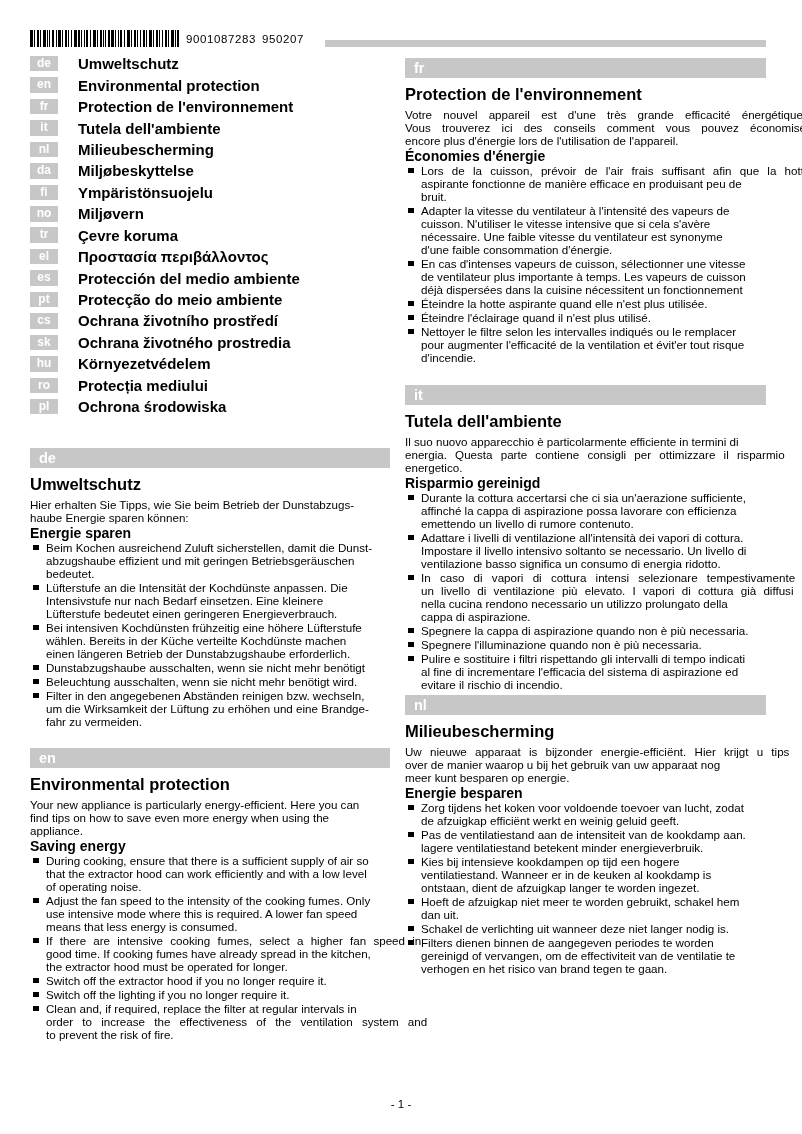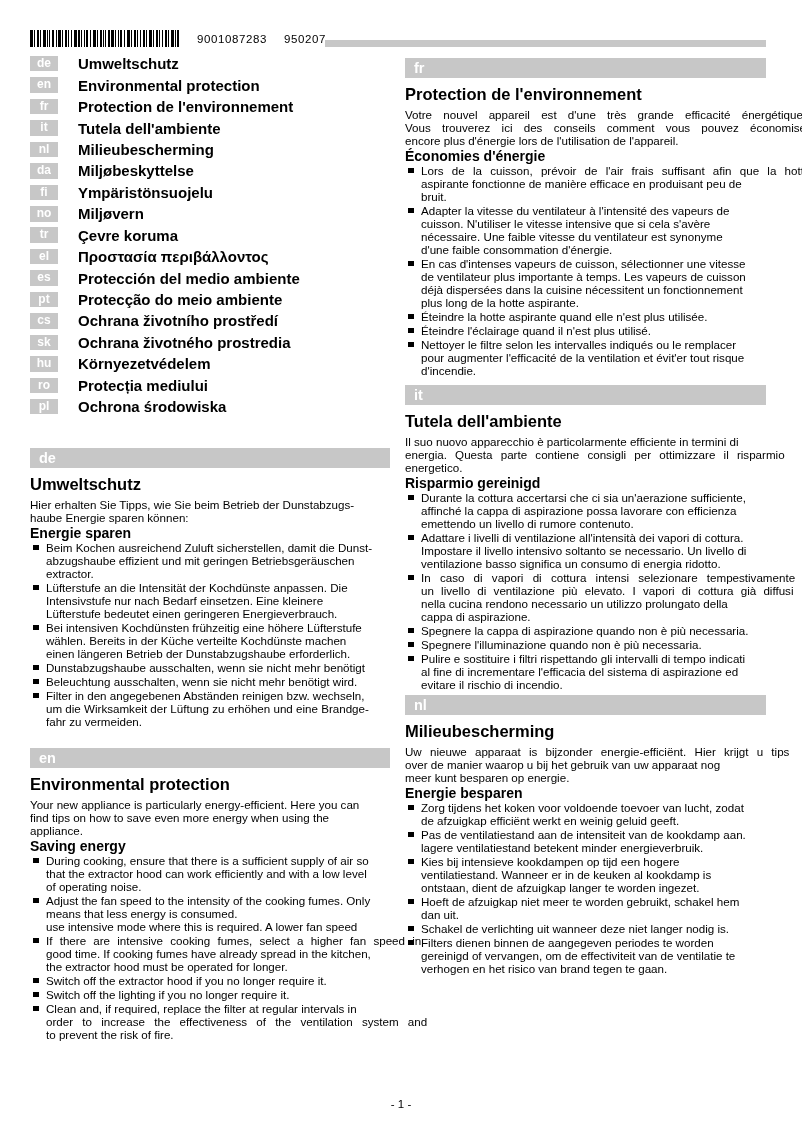--- a/index.html
+++ b/index.html
@@ -2,21 +2,21 @@
 <html><head>
 <meta charset="utf-8">
 <style>
   html,body{margin:0;padding:0;background:#fff;}
   .page{position:relative;width:802px;height:1134px;background:#ffffff;overflow:hidden;
         font-family:"Liberation Sans","DejaVu Sans",sans-serif;color:#000;}
 
   
   .barcode-row{position:absolute;left:30px;top:30px;display:flex;align-items:flex-end;}
   .barcode-svg{display:block;}
-  .bc-num{font-size:11.5px;line-height:15px;margin-left:17px;letter-spacing:.6px;white-space:nowrap;}
+  .bc-num{font-size:11.5px;line-height:15px;margin-left:6px;letter-spacing:.6px;white-space:nowrap;}
   .bc-num.doc{}
   .topstrip{position:absolute;left:325px;top:40px;width:441px;height:7px;background:#c7c7c7;}
 
   
   .langlist{position:absolute;left:30px;top:53px;}
   .langrow{display:flex;align-items:center;height:21.45px;}
   .badge{flex:0 0 28px;width:28px;height:15.5px;background:#c7c7c7;color:#fff;font-weight:bold;
          font-size:12px;line-height:15.5px;text-align:center;}
   .langtitle{font-weight:bold;font-size:15px;margin-left:20px;white-space:nowrap;}
 
@@ -178,21 +178,21 @@
     <div class="secbar"><span>de</span></div>
     <h2 class="sectitle">Umweltschutz</h2>
     <div class="ln">Hier erhalten Sie Tipps, wie Sie beim Betrieb der Dunstabzugs-</div>
     <div class="ln">haube Energie sparen können:</div>
     <div class="subhead">Energie sparen</div>
     <div class="bullet">
         <span class="sq"></span>
         <div>
       <div class="ln">Beim Kochen ausreichend Zuluft sicherstellen, damit die Dunst-</div>
       <div class="ln">abzugshaube effizient und mit geringen Betriebsgeräuschen</div>
-      <div class="ln">extractor.</div>
+      <div class="ln">bedeutet.</div>
     </div>
       </div>
     <div class="bullet">
         <span class="sq"></span>
         <div>
       <div class="ln">Lüfterstufe an die Intensität der Kochdünste anpassen. Die</div>
       <div class="ln">Intensivstufe nur nach Bedarf einsetzen. Eine kleinere</div>
       <div class="ln">Lüfterstufe bedeutet einen geringeren Energieverbrauch.</div>
     </div>
       </div>
@@ -238,22 +238,22 @@
         <div>
       <div class="ln">During cooking, ensure that there is a sufficient supply of air so</div>
       <div class="ln">that the extractor hood can work efficiently and with a low level</div>
       <div class="ln">of operating noise.</div>
     </div>
       </div>
     <div class="bullet">
         <span class="sq"></span>
         <div>
       <div class="ln">Adjust the fan speed to the intensity of the cooking fumes. Only</div>
+      <div class="ln">use intensive mode where this is required. A lower fan speed</div>
       <div class="ln">means that less energy is consumed.</div>
-      <div class="ln">use intensive mode where this is required. A lower fan speed</div>
     </div>
       </div>
     <div class="bullet">
         <span class="sq"></span>
         <div>
       <div class="ln s4">If there are intensive cooking fumes, select a higher fan speed in</div>
       <div class="ln">good time. If cooking fumes have already spread in the kitchen,</div>
       <div class="ln">the extractor hood must be operated for longer.</div>
     </div>
       </div>
@@ -302,21 +302,20 @@
       <div class="ln">nécessaire. Une faible vitesse du ventilateur est synonyme</div>
       <div class="ln">d'une faible consommation d'énergie.</div>
     </div>
       </div>
     <div class="bullet">
         <span class="sq"></span>
         <div>
       <div class="ln">En cas d'intenses vapeurs de cuisson, sélectionner une vitesse</div>
       <div class="ln">de ventilateur plus importante à temps. Les vapeurs de cuisson</div>
       <div class="ln">déjà dispersées dans la cuisine nécessitent un fonctionnement</div>
-      <div class="ln">plus long de la hotte aspirante.</div>
     </div>
       </div>
     <div class="bullet">
         <span class="sq"></span>
         <div>
       <div class="ln">Éteindre la hotte aspirante quand elle n'est plus utilisée.</div>
     </div>
       </div>
     <div class="bullet">
         <span class="sq"></span>

